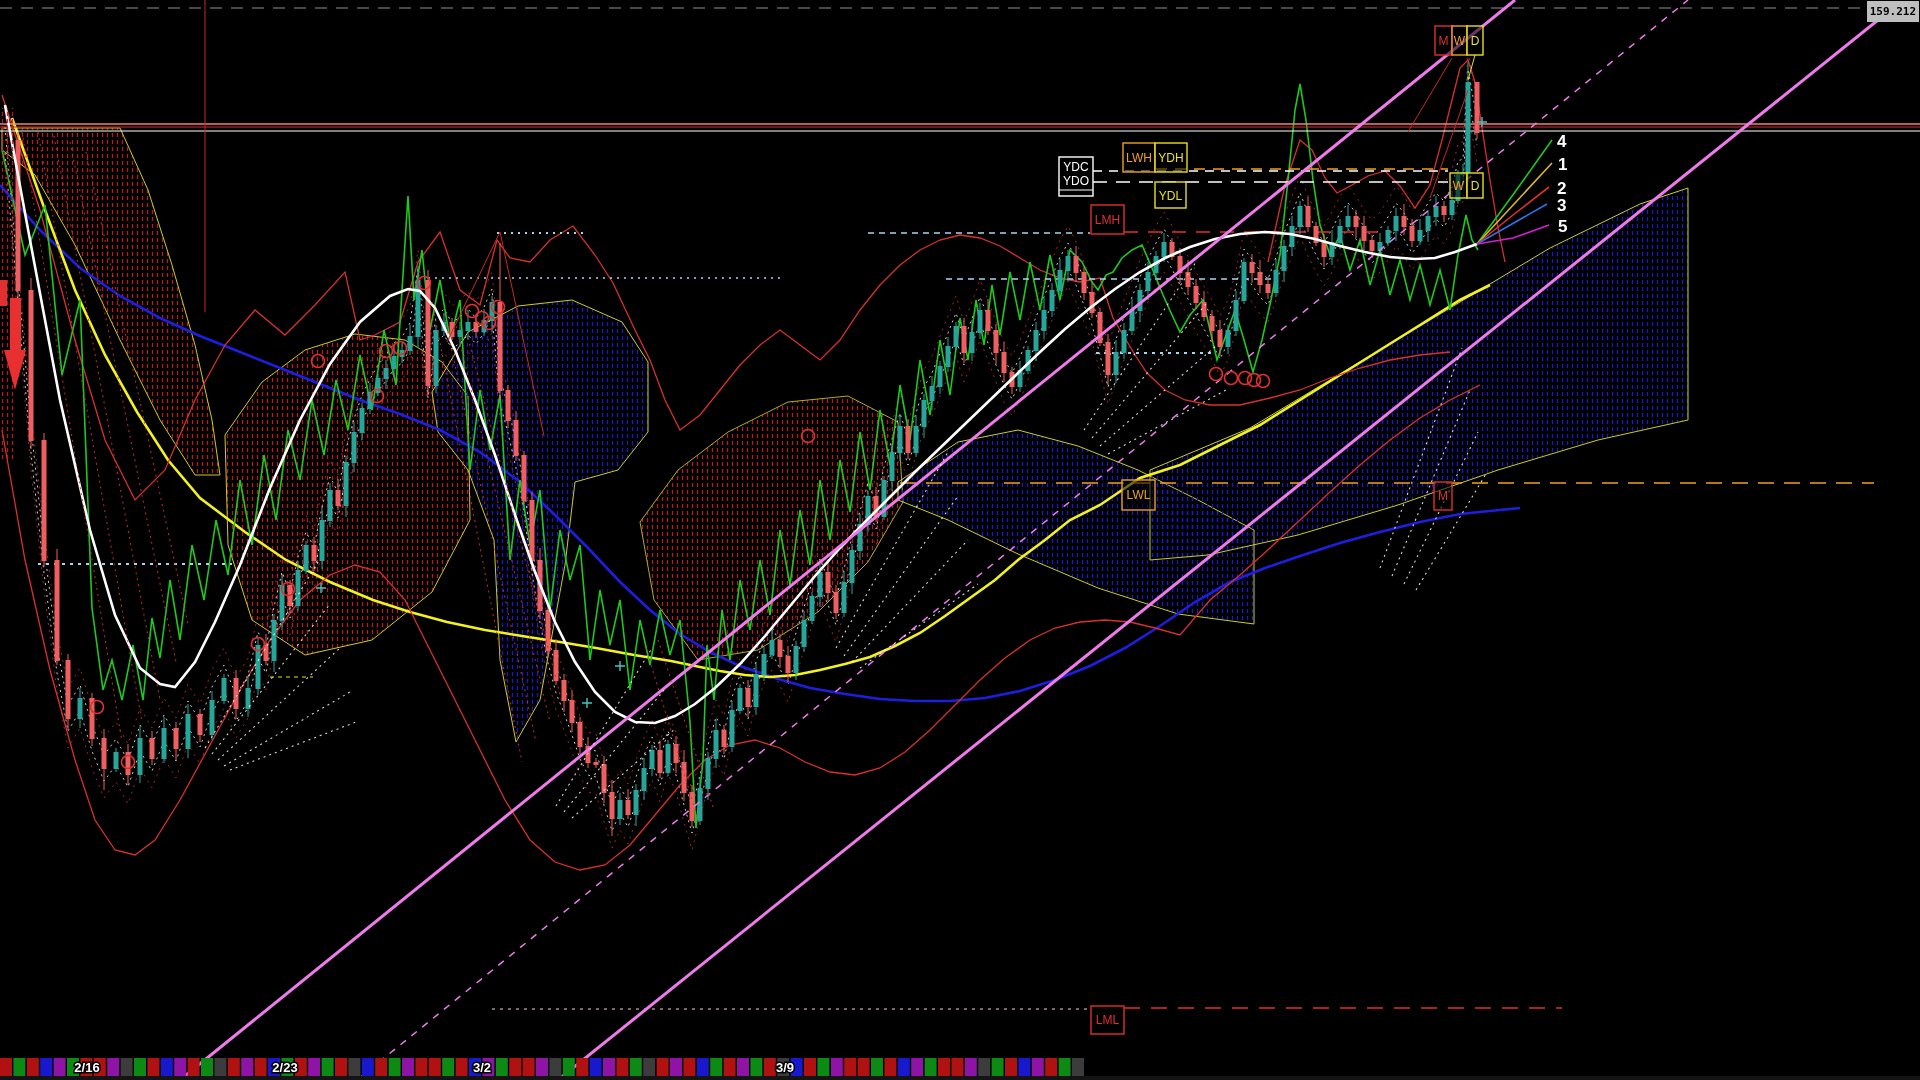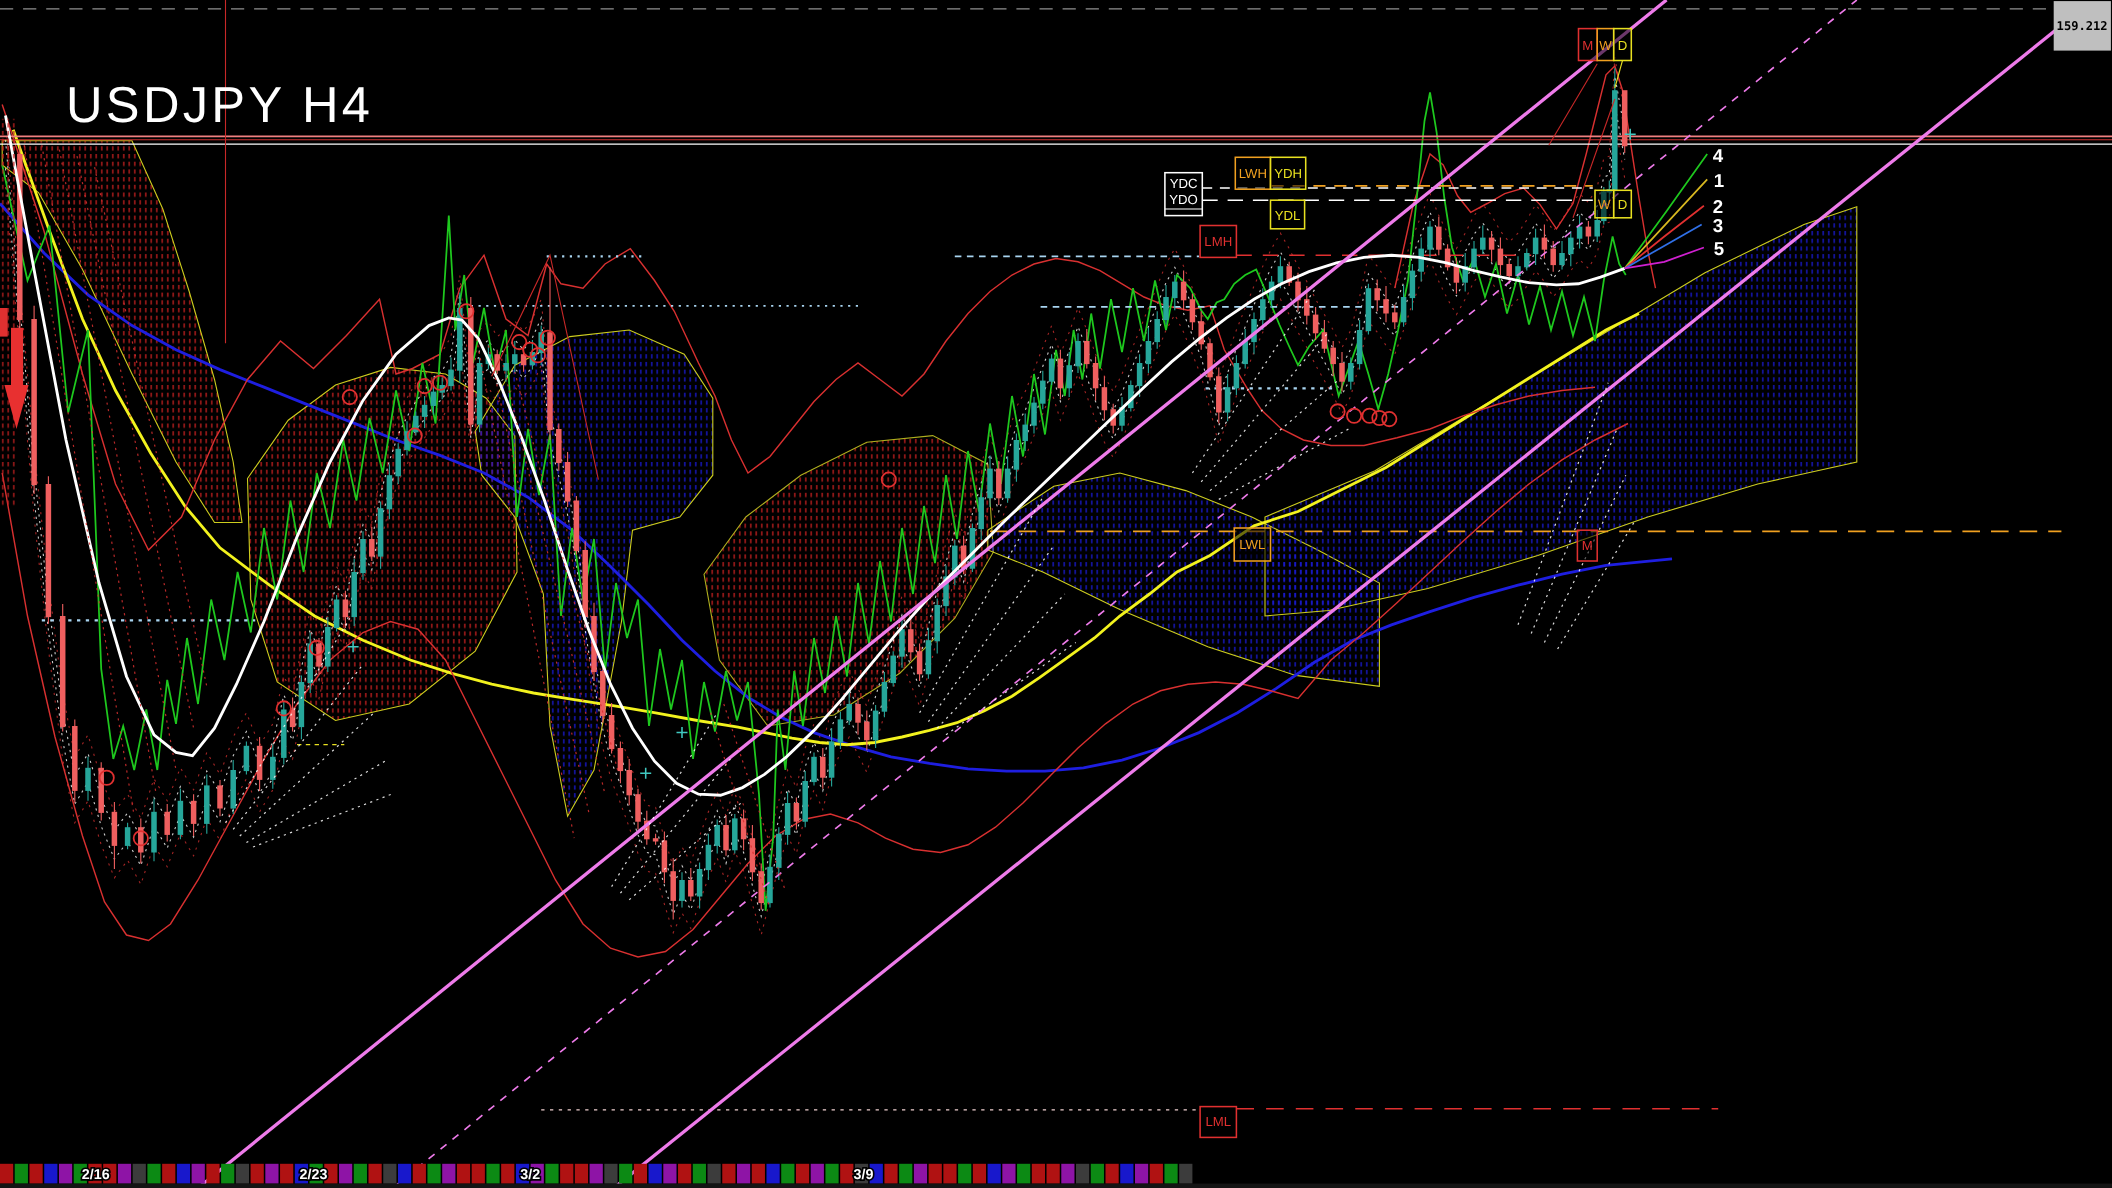--- a/index.html
+++ b/index.html
@@ -2,21 +2,21 @@
 <html><head>
 <meta charset="utf-8">
 <style>
   html,body{margin:0;padding:0;background:#000;width:1920px;height:1080px;overflow:hidden;
     font-family:"Liberation Sans",sans-serif;}
   #stage{position:relative;width:1920px;height:1080px;background:#000;}
   #chart-svg{position:absolute;left:0;top:0;}
   #main-title{position:absolute;left:60px;top:68px;color:#fff;font-size:46px;font-weight:400;
     letter-spacing:3px;font-family:"Liberation Sans",sans-serif;}
   #price-tag{position:absolute;right:1px;top:1px;background:#bfbfbf;color:#000;font-size:11px;
-    font-weight:700;padding:16px 3px;line-height:13px;font-family:"DejaVu Sans Mono",monospace;}
+    font-weight:700;padding:4px 3px;line-height:13px;font-family:"DejaVu Sans Mono",monospace;}
   text{font-family:"Liberation Sans",sans-serif;}
 </style>
 </head>
 <body>
 
 <div id="stage">
   <svg id="chart-svg" width="1920" height="1080" viewBox="0 0 1920 1080">
     <defs>
       <pattern id="hatchRed" width="5" height="7" patternUnits="userSpaceOnUse">
         <path d="M2.5,0 V4" stroke="#c02020" stroke-width="1.3"></path>
@@ -995,15 +995,14 @@
         <rect x="1058.599999999999" y="1058" width="12" height="18" fill="#0c8a14"></rect>
         <rect x="1071.999999999999" y="1058" width="12" height="18" fill="#3c3c3c"></rect>
         <rect x="0" y="1076" width="1920" height="4" fill="#141414"></rect>
         <text x="87" y="1072" fill="#ffffff" font-size="13" font-weight="bold" text-anchor="middle" stroke="#000" stroke-width="3" paint-order="stroke">2/16</text>
         <text x="285" y="1072" fill="#ffffff" font-size="13" font-weight="bold" text-anchor="middle" stroke="#000" stroke-width="3" paint-order="stroke">2/23</text>
         <text x="482" y="1072" fill="#ffffff" font-size="13" font-weight="bold" text-anchor="middle" stroke="#000" stroke-width="3" paint-order="stroke">3/2</text>
         <text x="785" y="1072" fill="#ffffff" font-size="13" font-weight="bold" text-anchor="middle" stroke="#000" stroke-width="3" paint-order="stroke">3/9</text>
       </g>
   </svg>
 
-  <div id="main-title">USDJPY H4</div>
   <div id="price-tag">159.212</div>
 </div>
 
 </body></html>

